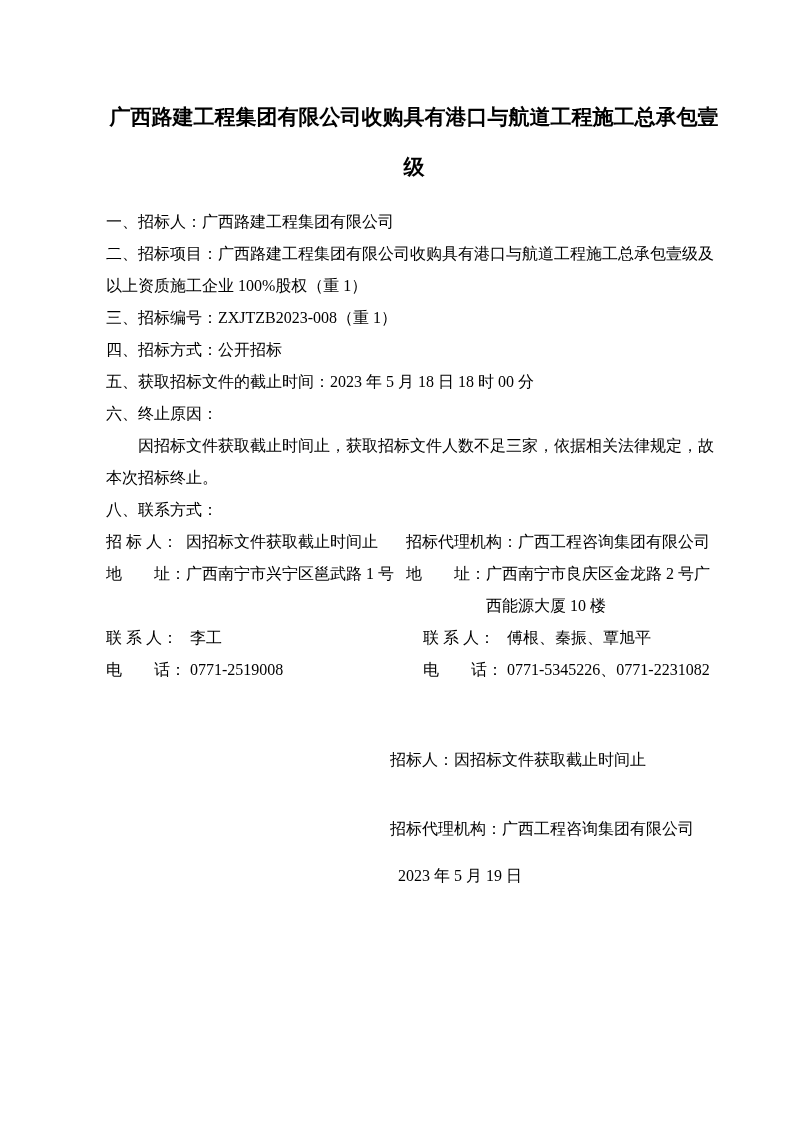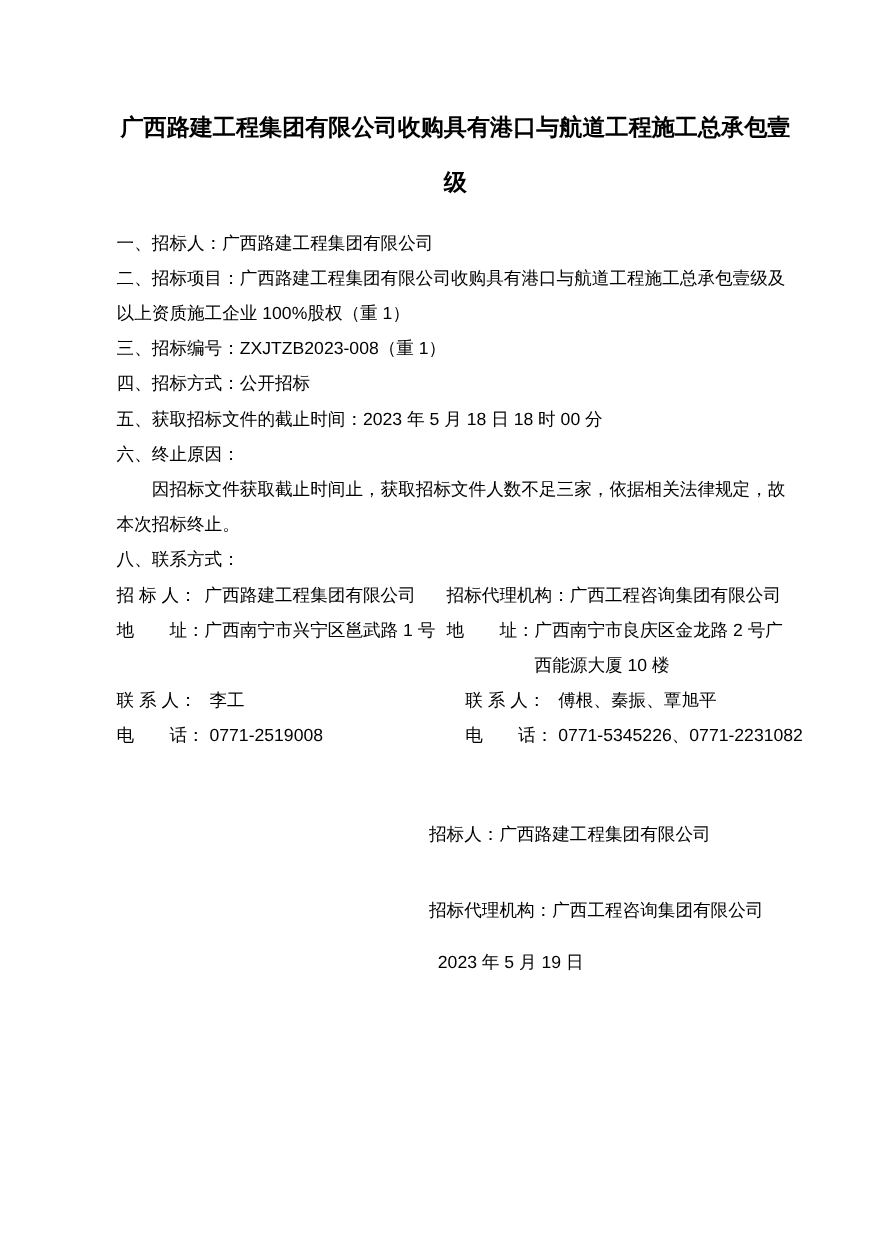--- a/index.html
+++ b/index.html
@@ -8,21 +8,21 @@
     background: #ffffff;
   }
   .page {
     position: relative;
     width: 800px;
     height: 1131px;
     box-sizing: border-box;
     padding: 92px 78px 0 106px;
     background: #ffffff;
     color: #000000;
-    font-family: Liberation Sans, sans-serif;
+    font-family: Liberation Serif, serif;
     overflow: hidden;
   }
   .title {
     font-size: 21px;
     font-weight: 700;
     line-height: 50px;
     text-align: center;
   }
   .content {
     margin-top: 14px;
@@ -68,21 +68,21 @@
     <p class="para">五、获取招标文件的截止时间：2023 年 5 月 18 日 18 时 00 分</p>
     <p class="para">六、终止原因：</p>
     <p class="para indent">因招标文件获取截止时间止，获取招标文件人数不足三家，依据相关法律规定，故本次招标终止。</p>
     <p class="para">八、联系方式：</p>
 
     <div class="contact">
 
       <div class="contact-row">
         <div class="cell cell-left">
           <span class="label w80">招 标 人：</span>
-          <span class="value">广西路建工程集团有限公司</span>
+          <span class="value">因招标文件获取截止时间止</span>
         </div>
         <div class="cell cell-right">
           <span class="label">招标代理机构：</span>
           <span class="value">广西工程咨询集团有限公司</span>
         </div>
       </div>
 
       <div class="contact-row">
         <div class="cell cell-left">
           <span class="label w80">地　　址：</span>
@@ -113,18 +113,18 @@
         <div class="cell cell-right pad17">
           <span class="label w80">电　　话：</span>
           <span class="value"> 0771-5345226、0771-2231082</span>
         </div>
       </div>
 
     </div>
   </div>
 
   <div class="signature">
-    <div class="sig-line">招标人：广西路建工程集团有限公司</div>
+    <div class="sig-line">招标人：因招标文件获取截止时间止</div>
     <div class="sig-line sig-agency">招标代理机构：广西工程咨询集团有限公司</div>
     <div class="sig-line sig-date">2023 年 5 月 19 日</div>
   </div>
 
 </div>
 
 </body></html>

